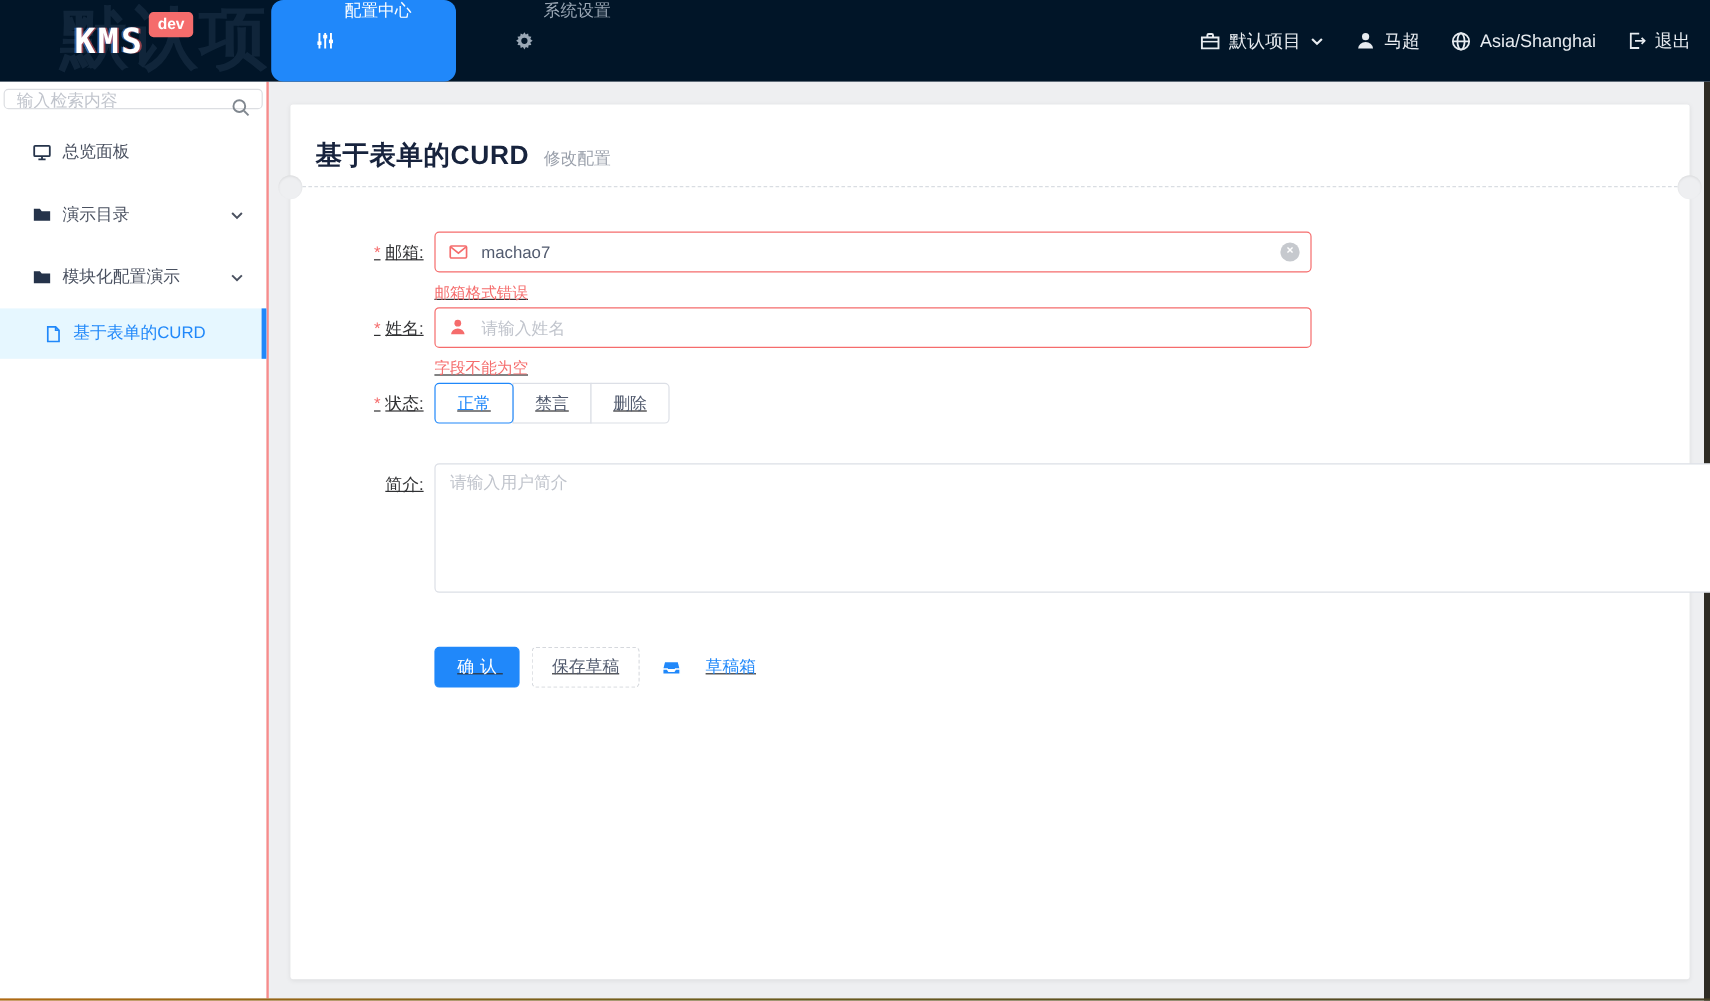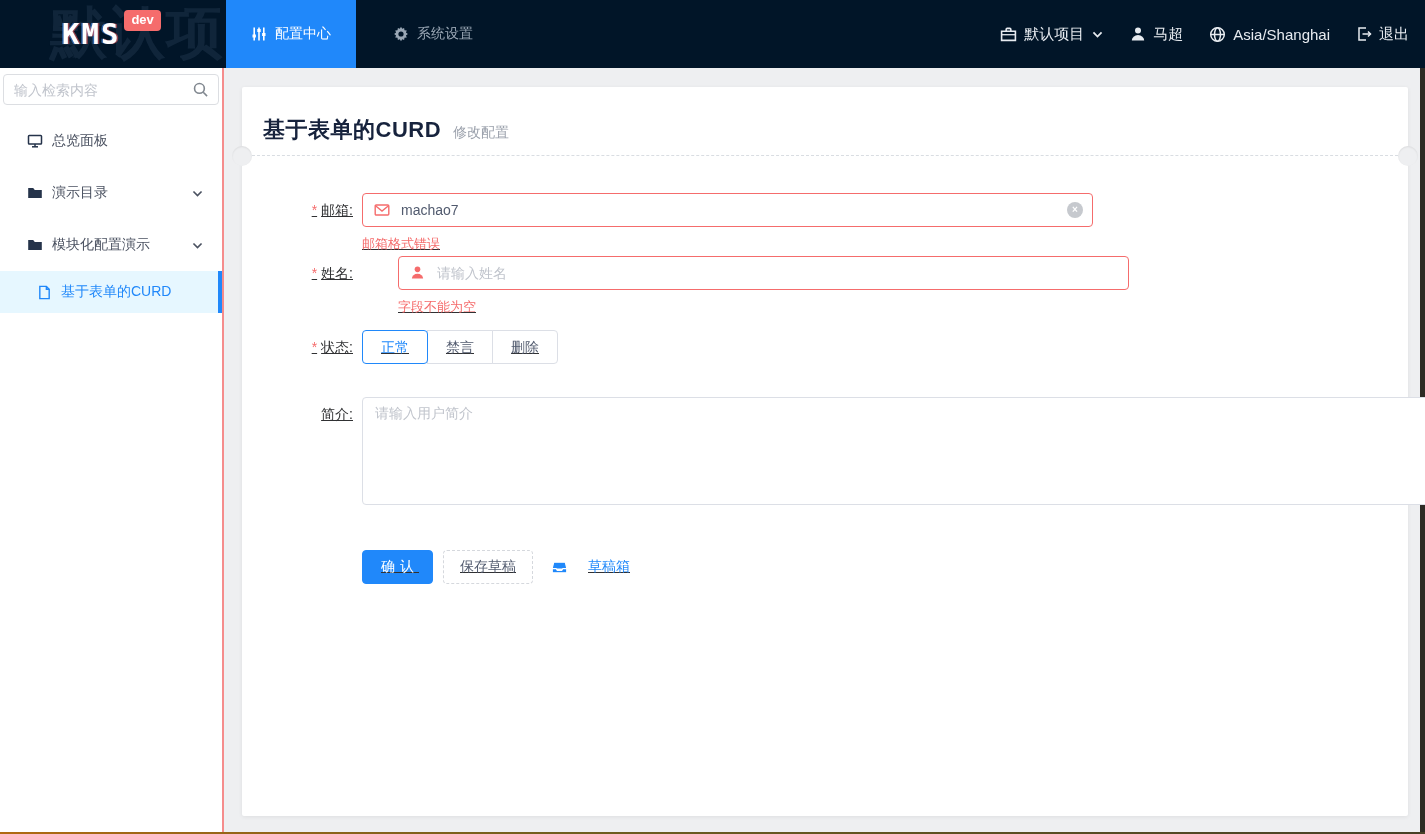--- a/index.html
+++ b/index.html
@@ -31,40 +31,40 @@
     color:#ffffff; font-size:29px; font-weight:800; letter-spacing:2px; line-height:36px;
     font-family:"DejaVu Sans Mono","Liberation Mono",monospace;
     text-shadow: 1.5px 0 0 rgba(255,90,90,0.55), -1.5px 0 0 rgba(70,150,255,0.55);
   }
   .dev-badge {
     margin-left:4px; margin-top:-6px; background:#f56c6c; color:#fff;
     font-size:13px; font-weight:700; padding:2px 7px 3px; border-radius:4px; line-height:16px;
   }
   .nav-tabs { display:flex; align-items:stretch; }
   .nav-tab {
-    display:flex; align-items:center; gap:8px; padding:0 25px; cursor:pointer;
-    color:#9aa7b5; font-size:14px;
+    display:flex; gap:8px; padding:0 37px; cursor:pointer;
+    color:#9aa7b5; font-size:14px;border-radius:10px;
   }
   .nav-tab.active { background:#2088fa; color:#ffffff; }
   .nav-tab + .nav-tab { margin-left:12px; }
   .topbar-right {
     margin-left:auto; display:flex; align-items:center; gap:26px;
     padding-right:16px; color:#e7ebf0; font-size:15px;
   }
   .tb-item { display:flex; align-items:center; gap:7px; cursor:pointer; white-space:nowrap; }
   .icon { display:inline-flex; align-items:center; justify-content:center; flex:0 0 auto; }
 
   
   .sidebar {
     position:absolute; left:0; top:68px; width:224px; bottom:2px;
     background:#ffffff; border-right:2px solid #f58c8c; z-index:20;
   }
   .search-wrap { position:relative; margin:6px 3px 4px 3px; }
   .search-input {
-    width:100%; height:31px; border:1px solid #dcdee2; border-radius:4px;
+    width:100%; height:17px; border:1px solid #dcdee2; border-radius:4px;
     padding:0 32px 0 10px; font-size:14px; color:#515a6e; outline:none;
     font-family:inherit;
   }
   .search-input::placeholder { color:#c0c4cc; }
   .search-icon { position:absolute; right:10px; top:7px; color:#80878f; }
   .menu { padding-top:6px; }
   .menu-item {
     height:52px; display:flex; align-items:center; padding:0 18px 0 27px;
     color:#4a5160; cursor:pointer; font-size:14px;
   }
@@ -113,21 +113,21 @@
   .text-input::placeholder { color:#c0c4cc; }
   .input-prefix { position:absolute; left:12px; top:9px; color:#f56c6c; }
   .clear-btn {
     position:absolute; right:761px; top:9px; width:16px; height:16px; border-radius:50%;
     background:#c6c9ce; color:#fff; font-size:10px; line-height:16px; text-align:center;
     cursor:pointer; font-weight:700;
   }
   .email-clear { position:absolute; left:705px; top:9px; right:auto; }
   .ferror { font-size:13px; color:#f56c6c; line-height:22px; margin-top:6px; }
   .mb-email { margin-bottom:1px; }
-  .mb-name { margin-bottom:12px;gap:36px; }
+  .mb-name { margin-bottom:1px; }
   .mb-status { margin-bottom:33px; }
   .mb-intro { margin-bottom:42px; }
 
   .btn-group { display:flex; }
   .bg-btn {
     min-width:66px; height:34px; background:#fff; border:1px solid #dcdfe6;
     font-size:14px; color:#515a6e; padding:0 15px; cursor:pointer; font-family:inherit;
     margin-left:-1px; position:relative; line-height:32px; text-align:center;
   }
   .bg-btn:first-child { border-radius:4px 0 0 4px; margin-left:0; }

